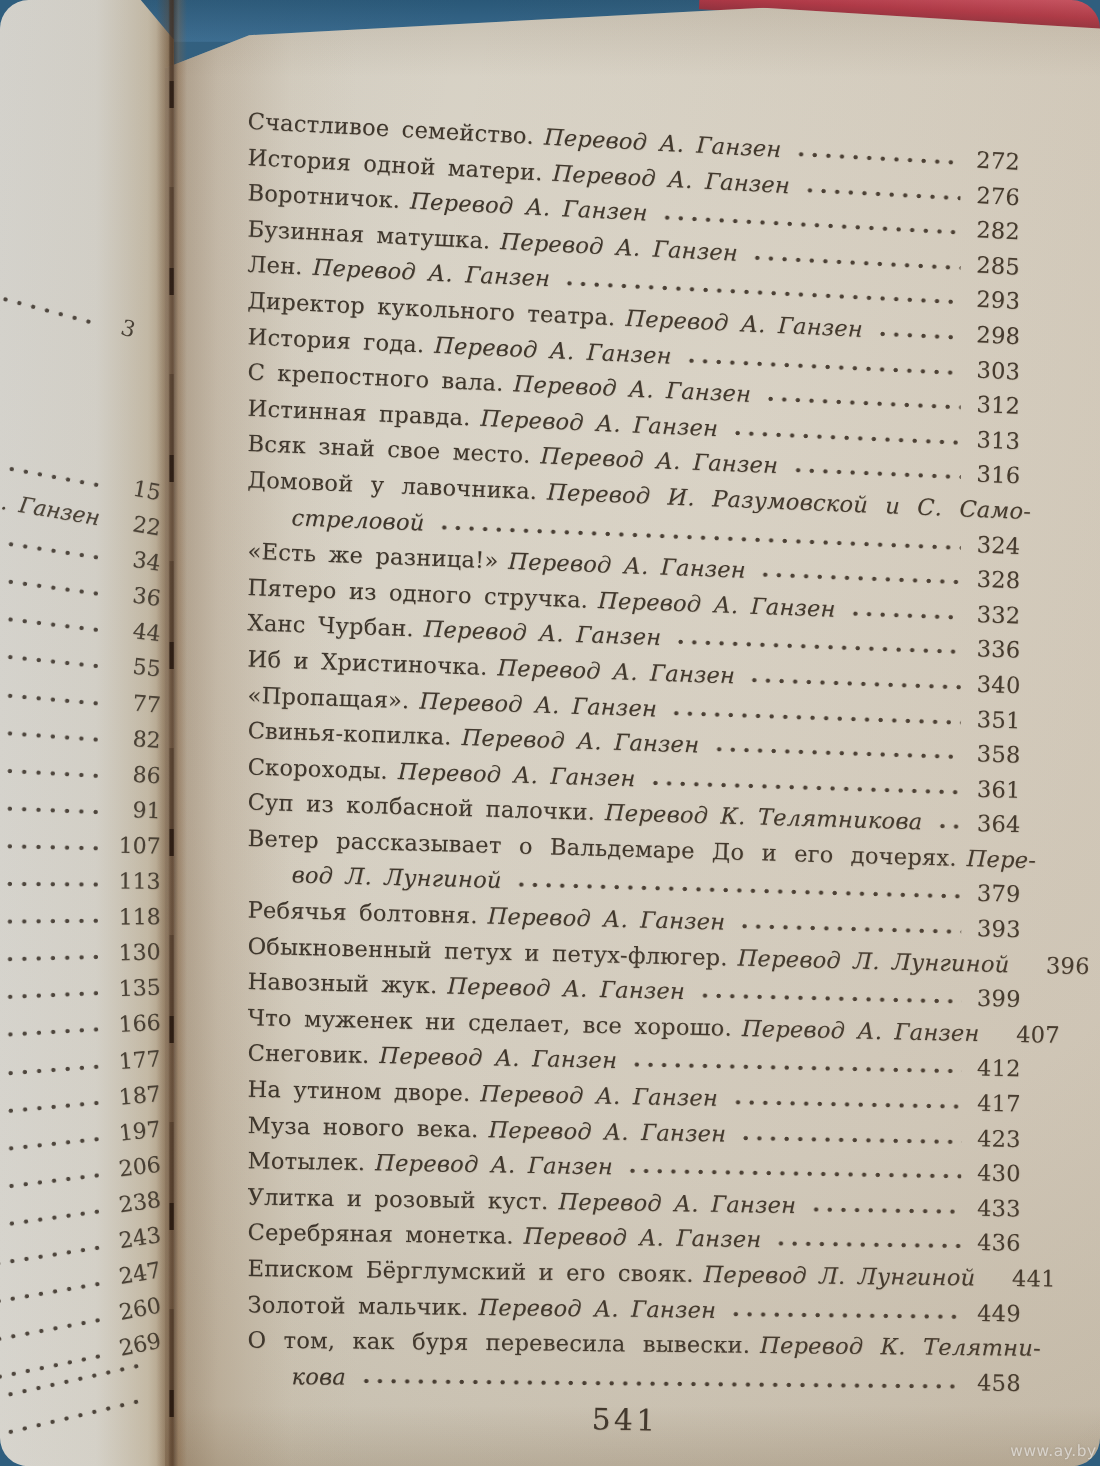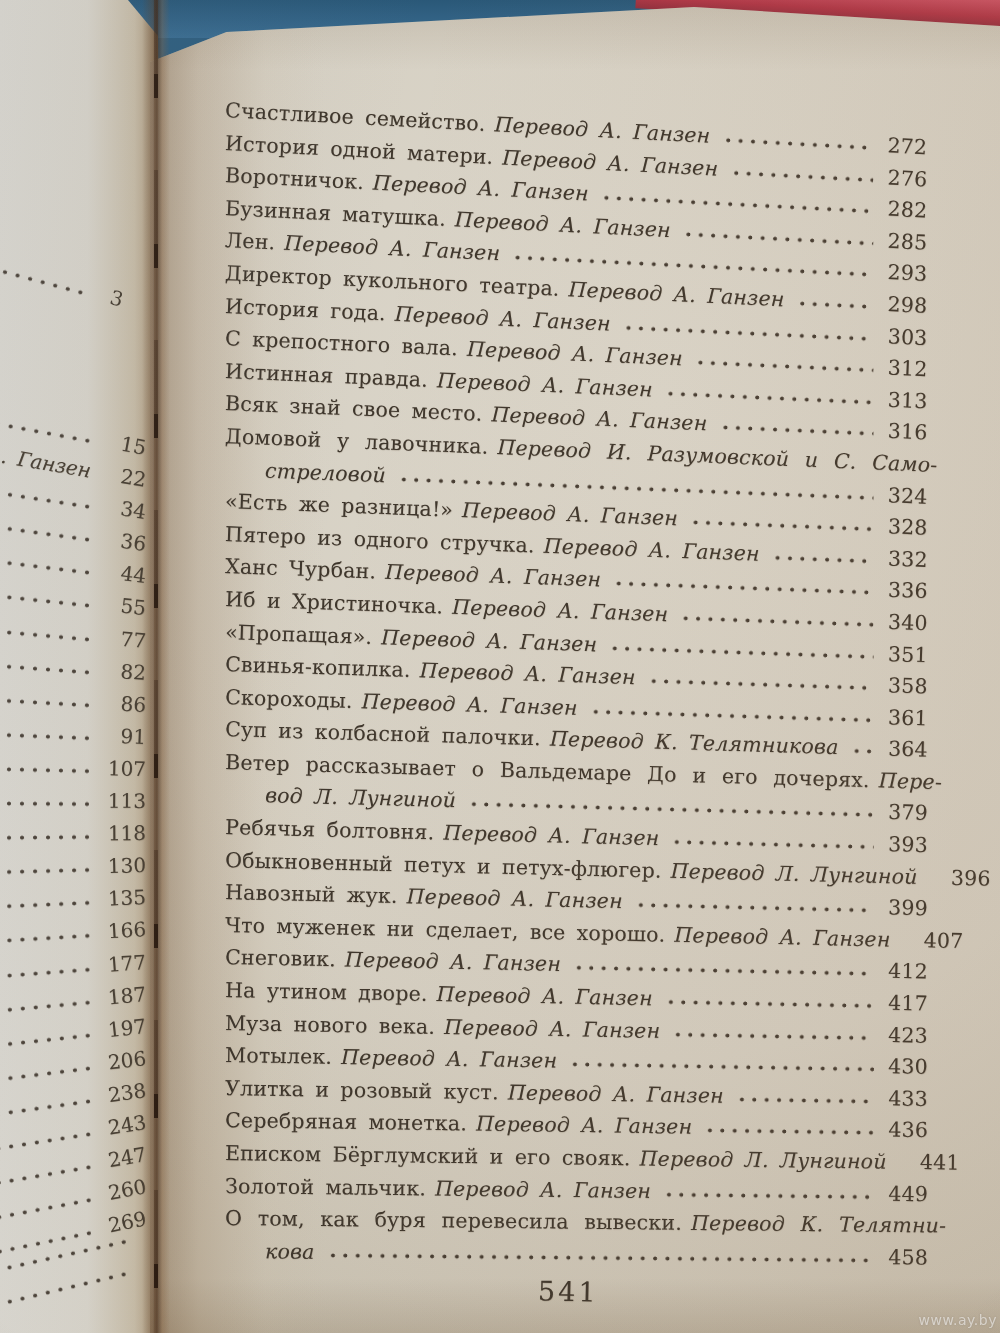--- a/index.html
+++ b/index.html
@@ -1,18 +1,18 @@
 <!DOCTYPE html>
 <html><head>
 <meta charset="utf-8">
 <style>
   html,body{margin:0;padding:0;}
   body{width:1000px;height:1333px;overflow:hidden;position:relative;
        background:#2f5e7e;font-family:"DejaVu Serif","Liberation Serif",serif;}
-  .photo{position:absolute;inset:0;overflow:hidden;}
+  .photo{position:absolute;inset:0;overflow:hidden;border-radius:26px;}
 
   
   .bg-blue{position:absolute;left:0;top:0;width:1000px;height:38px;
     background:linear-gradient(to bottom,#2a5878,#3a6c90);}
   .bg-red{position:absolute;left:636px;top:-16px;width:430px;height:36px;
     transform:rotate(3.1deg);
     background:linear-gradient(to bottom,#d86072,#b03747 70%,#92303e);}
 
   
   .left-page{position:absolute;left:0;top:0;width:168px;height:1333px;

